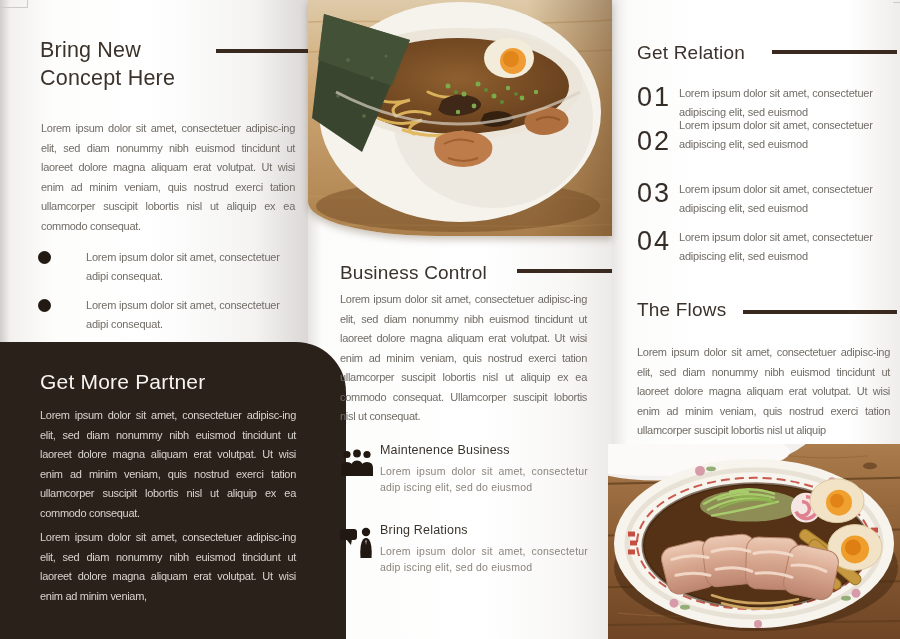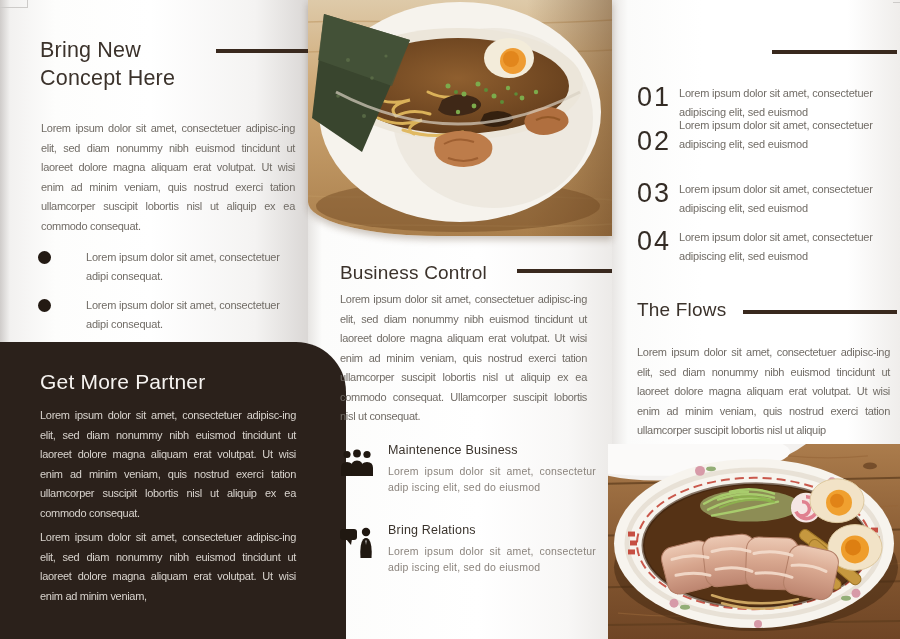--- a/index.html
+++ b/index.html
@@ -27,21 +27,21 @@
 
   .partner{left:0;top:342px;width:346px;height:297px;background:#2b211b;border-top-right-radius:50px;}
   .partner-title{color:#f6f3f0;}
 
   .photo{overflow:hidden;}
   .photo-top{left:308px;top:0;width:304px;height:236px;border-bottom-left-radius:130px 34px;
              box-shadow:0 4px 7px rgba(80,55,30,.28);}
   .photo-bottom{left:608px;top:444px;width:292px;height:195px;}
   .photo svg{display:block;width:100%;height:100%;}
 
-  .feature{display:flex;gap:12px;width:262px;}
+  .feature{display:flex;gap:4px;width:262px;}
   .f-icon{flex:none;width:36px;padding-top:2px;}
   .f-title{font-size:12.5px;color:#3a332c;letter-spacing:.2px;margin:0 0 6px;font-weight:500;}
   .f-desc{font-size:10.5px;line-height:16px;color:#8b847d;letter-spacing:.2px;text-align:justify;width:208px;}
 
   .rel-item{display:flex;width:262px;}
   .rel-num{font-size:27px;line-height:26px;color:#342c25;letter-spacing:2px;flex:none;width:42px;font-weight:400;}
   .rel-text{font-size:11px;line-height:19px;letter-spacing:-0.2px;color:#716c66;}
 
   .crop{position:absolute;background:#cdcbc9;}
 </style>
@@ -191,20 +191,21 @@
           <path d="M25.4 15.5 l0.6 4.5 l0.6 -4.5 z" fill="#ffffff"></path>
         </g>
       </svg>
     </div>
     <div>
       <div class="f-title">Bring Relations</div>
       <div class="f-desc">Lorem ipsum dolor sit amet, consectetur adip iscing elit, sed do eiusmod</div>
     </div>
   </div>
 
+  <div class="abs h-lg" style="left:637px;top:41px;">Get Relation</div>
   <div class="abs rule" style="left:772px;top:50px;width:125px;"></div>
 
   <div class="abs rel-item" style="left:637px;top:84px;">
     <div class="rel-num">01</div>
     <div class="rel-text">Lorem ipsum dolor sit amet, consectetuer adipiscing elit, sed euismod</div>
   </div>
   <div class="abs rel-item" style="left:637px;top:116px;align-items:flex-end;">
     <div class="rel-num">02</div>
     <div class="rel-text">Lorem ipsum dolor sit amet, consectetuer adipiscing elit, sed euismod</div>
   </div>

